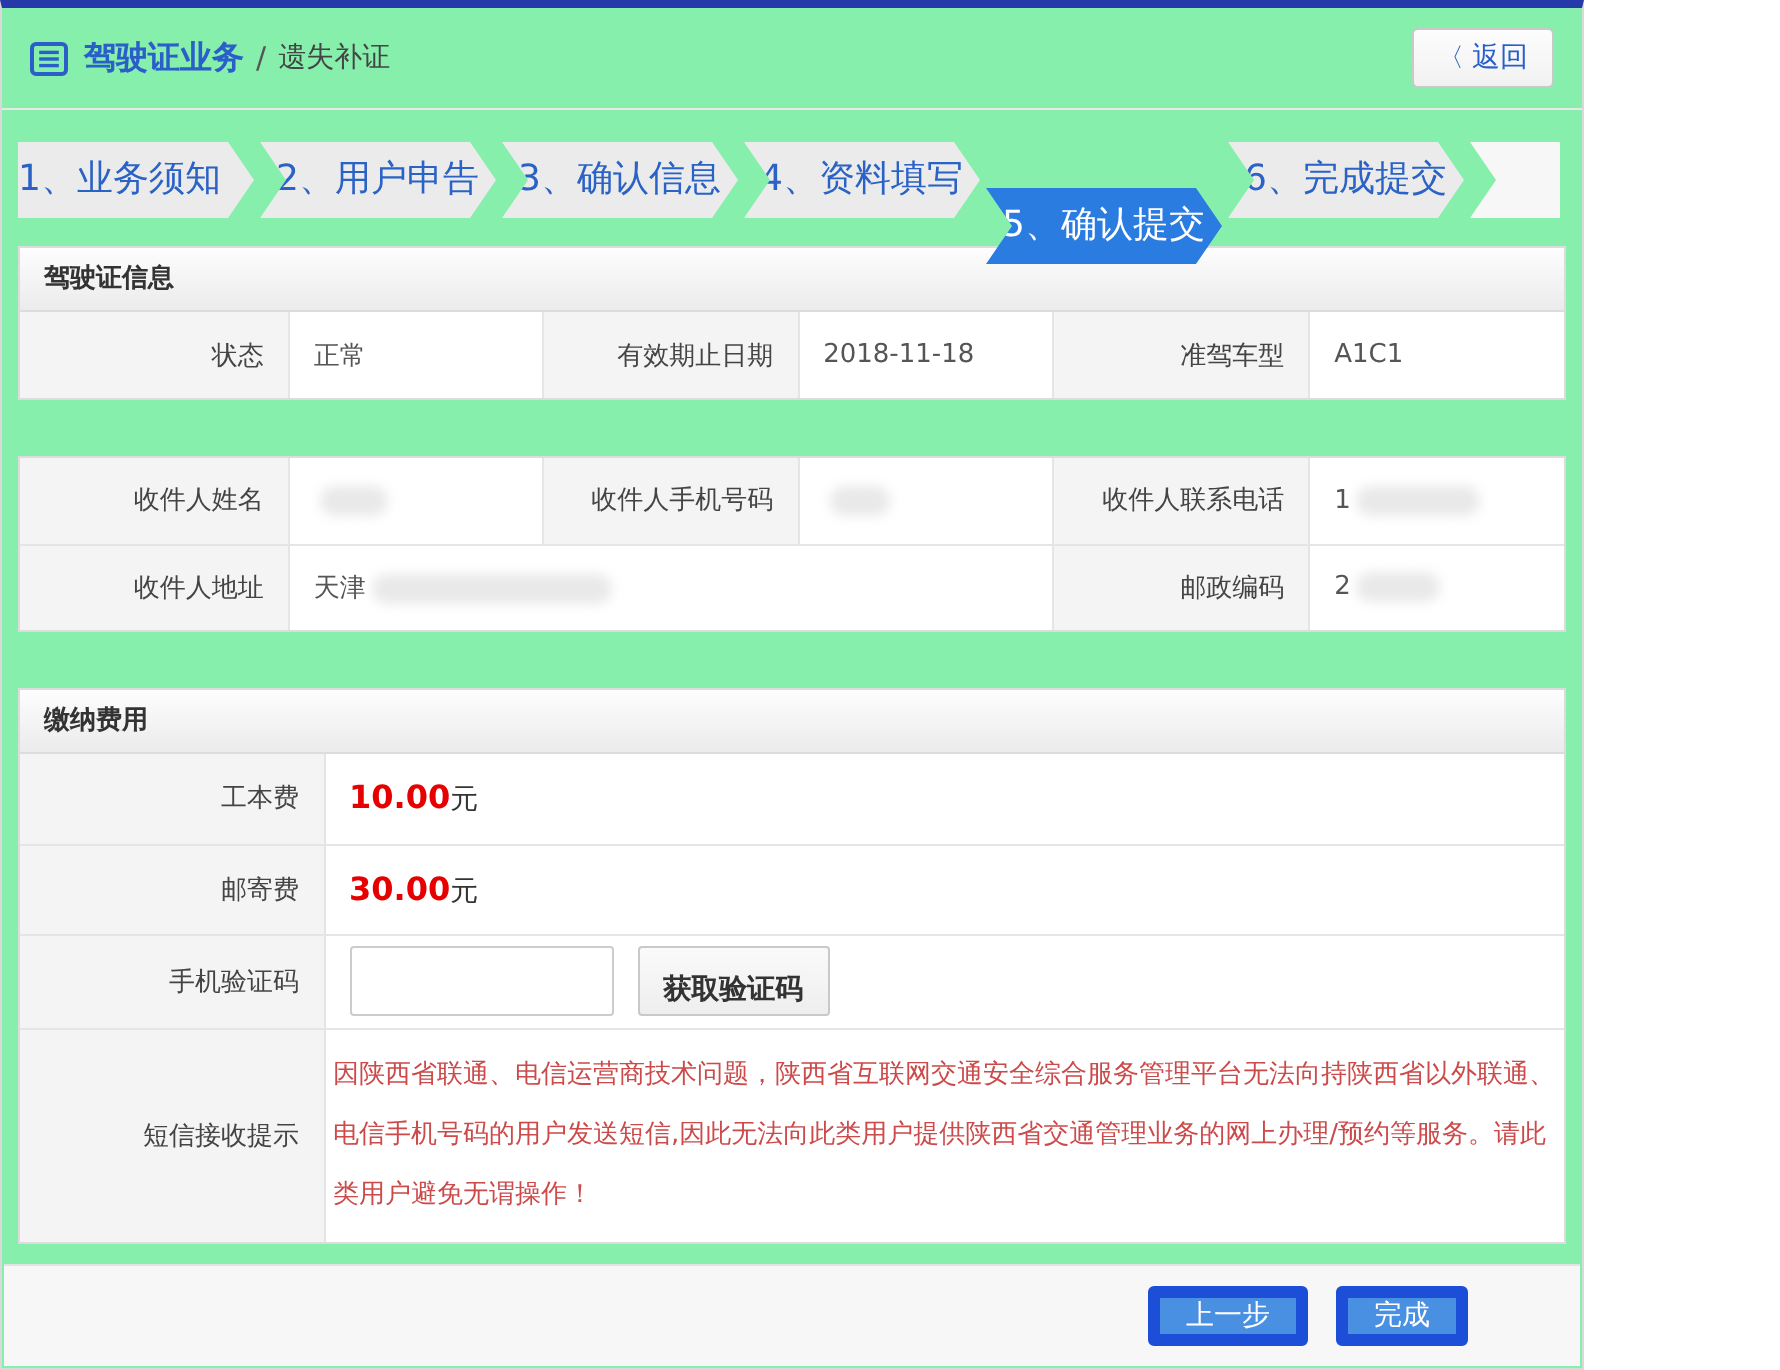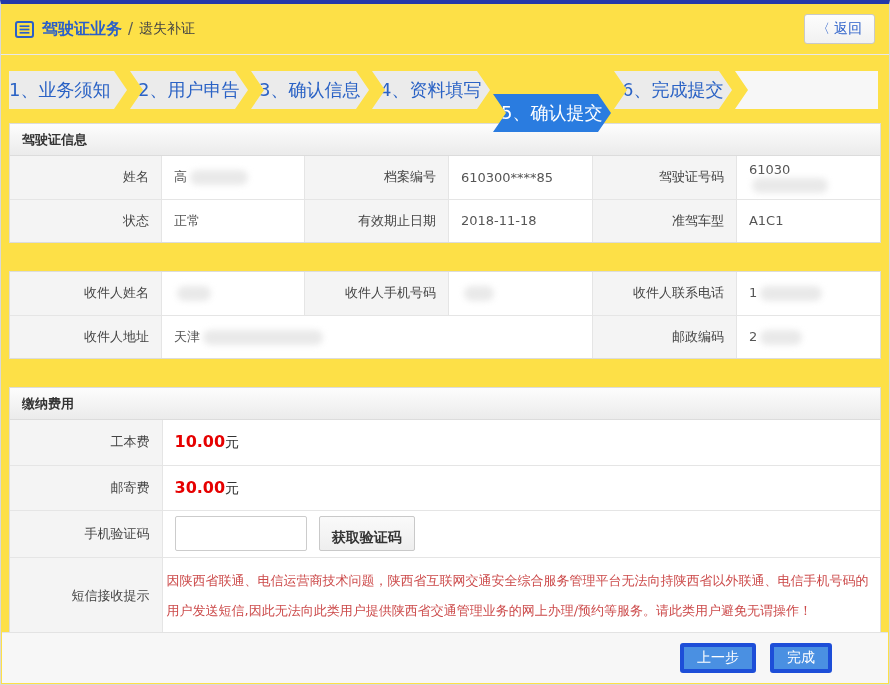--- a/index.html
+++ b/index.html
@@ -1,21 +1,21 @@
 <!DOCTYPE html>
 <html><head>
 <meta charset="utf-8">
 <style>
   * { box-sizing: border-box; margin: 0; padding: 0; }
   html,body { width: 890px; height: 685px; background: #fff; }
   body { font-family: "DejaVu Sans", "Liberation Sans", sans-serif; }
   .page {
-    position: relative; width: 890px; height: 685px;
+    position: relative; width: 792px; height: 685px;
     border: 1px solid #d9d9d9; border-top: 4px solid #2539a8;
-    background: #fde047; overflow: hidden;
+    background: #86efac; overflow: hidden;
   }
   
   .hdr {
     height: 51px; display: flex; align-items: center;
     padding: 0 14px; border-bottom: 1px solid #e8e8e8;
   }
   .hdr .list-ico { display: inline-flex; margin-right: 8px; }
   .hdr .t1 { color: #2a5fc9; font-size: 16px; font-weight: bold; }
   .hdr .sep { color: #555; font-size: 15px; margin: 0 6px; }
   .hdr .t2 { color: #444; font-size: 14px; }
@@ -76,21 +76,21 @@
   td.notice-cell { padding: 8px 4px; }
   
   .footer {
     position: absolute; left: 1px; right: 1px; bottom: 1px; height: 51px;
     border-top: 1px solid #e3e3e3; background: #f7f7f7;
     display: flex; align-items: center; justify-content: flex-end;
     padding-right: 56px; gap: 14px;
   }
   .btn-blue {
     min-width: 56px; height: 30px; padding: 0 13px; font-size: 14px; color: #fff;
-    background: #4a90e2; border: 4px solid #1d4ed8; border-radius: 3px; cursor: pointer;
+    background: #4a90e2; border: 6px solid #1d4ed8; border-radius: 3px; cursor: pointer;
   }
 </style>
 </head>
 <body>
 
 <div class="page">
 
   <div class="hdr">
     <span class="list-ico">
       <svg width="19" height="17" viewBox="0 0 19 17">
@@ -125,28 +125,20 @@
     <table>
       <colgroup>
           <col style="width:17.4%">
           <col style="width:16.5%">
           <col style="width:16.5%">
           <col style="width:16.5%">
           <col style="width:16.6%">
           <col style="width:16.5%">
         </colgroup>
       <tbody>
-          <tr>
-        <td class="lbl">姓名</td>
-        <td class="val"><span>高</span><span class="redact" style="width:58px"></span></td>
-        <td class="lbl">档案编号</td>
-        <td class="val"><span>610300****85</span></td>
-        <td class="lbl">驾驶证号码</td>
-        <td class="val"><span>61030</span><span class="redact" style="width:76px"></span></td>
-      </tr>
       <tr>
         <td class="lbl">状态</td>
         <td class="val"><span>正常</span></td>
         <td class="lbl">有效期止日期</td>
         <td class="val"><span>2018-11-18</span></td>
         <td class="lbl">准驾车型</td>
         <td class="val"><span>A1C1</span></td>
       </tr>
     </tbody>
       </table>

